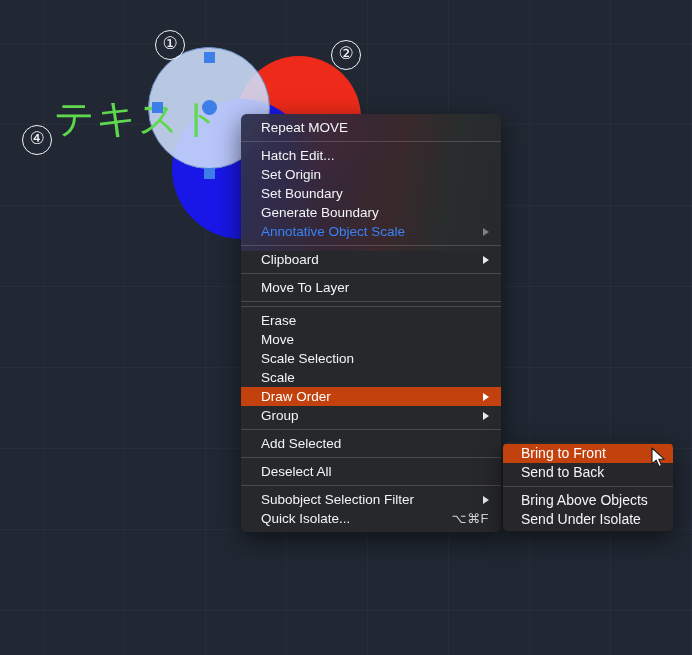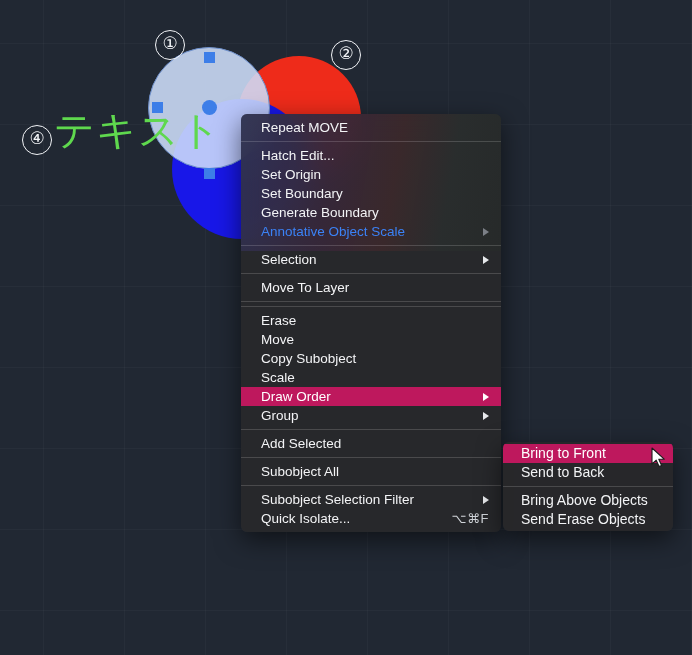--- a/index.html
+++ b/index.html
@@ -33,21 +33,21 @@
     background:#1817e8;
   }
   .circle-sel{
     left:148px;top:47px;width:122px;height:122px;
     background:rgba(206,222,250,.88);
     border:1.5px solid #6d8fcb;
     box-sizing:border-box;
   }
 
   .jp-text{
-    position:absolute;left:54px;top:110px;
+    position:absolute;left:54px;top:98px;
     font-size:40px;line-height:1;
     color:#5fd84e;
     font-family:"DejaVu Sans",sans-serif;
     white-space:nowrap;
     letter-spacing:1px;
   }
 
   
   .grip{position:absolute;width:11px;height:11px;background:#3d7ee8;}
   .grip-c{position:absolute;width:15px;height:15px;border-radius:50%;background:#3d7ee8;}
@@ -104,21 +104,21 @@
   .mi .accel{color:#cfd3d8;font-size:13px;letter-spacing:.5px;}
   .mi .arrow{
     width:0;height:0;
     border-left:6px solid #e7e9ec;
     border-top:4.5px solid transparent;
     border-bottom:4.5px solid transparent;
     margin-left:6px;
   }
   .mi.dis{color:#3b82f6;}
   .mi.dis .arrow{border-left-color:#7b7f86;}
-  .mi.sel{background:#be185d;color:#ffffff;}
+  .mi.sel{background:#c2410c;color:#ffffff;}
   .mi.sel .arrow{border-left-color:#ffffff;}
 
   .sep{height:1px;background:rgba(255,255,255,.16);margin:4px 0;}
 
   
   .submenu{
     position:absolute;
     left:503px;top:442px;width:170px;
     border-radius:6px;
     background:rgba(40,40,42,.96);
@@ -178,41 +178,41 @@
           <span class="lbl">Generate Boundary</span>
           <span class="spacer"></span>
         </div>
         <div class="mi dis">
           <span class="lbl">Annotative Object Scale</span>
           <span class="spacer"></span>
           <span class="arrow"></span>
         </div>
         <div class="sep"></div>
         <div class="mi">
-          <span class="lbl">Selection</span>
+          <span class="lbl">Clipboard</span>
           <span class="spacer"></span>
           <span class="arrow"></span>
         </div>
         <div class="sep"></div>
         <div class="mi">
           <span class="lbl">Move To Layer</span>
           <span class="spacer"></span>
         </div>
         <div class="sep"></div>
         <div class="sep"></div>
         <div class="mi">
           <span class="lbl">Erase</span>
           <span class="spacer"></span>
         </div>
         <div class="mi">
           <span class="lbl">Move</span>
           <span class="spacer"></span>
         </div>
         <div class="mi">
-          <span class="lbl">Copy Subobject</span>
+          <span class="lbl">Scale Selection</span>
           <span class="spacer"></span>
         </div>
         <div class="mi">
           <span class="lbl">Scale</span>
           <span class="spacer"></span>
         </div>
         <div class="mi sel">
           <span class="lbl">Draw Order</span>
           <span class="spacer"></span>
           <span class="arrow"></span>
@@ -222,21 +222,21 @@
           <span class="spacer"></span>
           <span class="arrow"></span>
         </div>
         <div class="sep"></div>
         <div class="mi">
           <span class="lbl">Add Selected</span>
           <span class="spacer"></span>
         </div>
         <div class="sep"></div>
         <div class="mi">
-          <span class="lbl">Subobject All</span>
+          <span class="lbl">Deselect All</span>
           <span class="spacer"></span>
         </div>
         <div class="sep"></div>
         <div class="mi">
           <span class="lbl">Subobject Selection Filter</span>
           <span class="spacer"></span>
           <span class="arrow"></span>
         </div>
         <div class="mi">
           <span class="lbl">Quick Isolate...</span>
@@ -255,21 +255,21 @@
         <div class="mi">
           <span class="lbl">Send to Back</span>
           <span class="spacer"></span>
         </div>
         <div class="sep"></div>
         <div class="mi">
           <span class="lbl">Bring Above Objects</span>
           <span class="spacer"></span>
         </div>
         <div class="mi">
-          <span class="lbl">Send Erase Objects</span>
+          <span class="lbl">Send Under Isolate</span>
           <span class="spacer"></span>
         </div>
       </div>
   </div>
 
   <svg class="cursor" viewBox="0 0 16 22">
     <path d="M1 1 L1 17 L5.2 13.2 L8.1 19.6 L10.6 18.4 L7.8 12.2 L13.2 12.2 Z" fill="#ffffff" stroke="#1c1c1c" stroke-width="1.1" stroke-linejoin="round"></path>
   </svg>
 
 </div>

